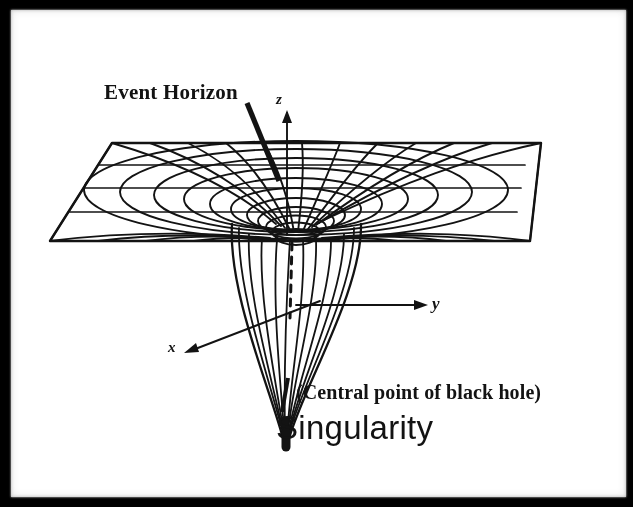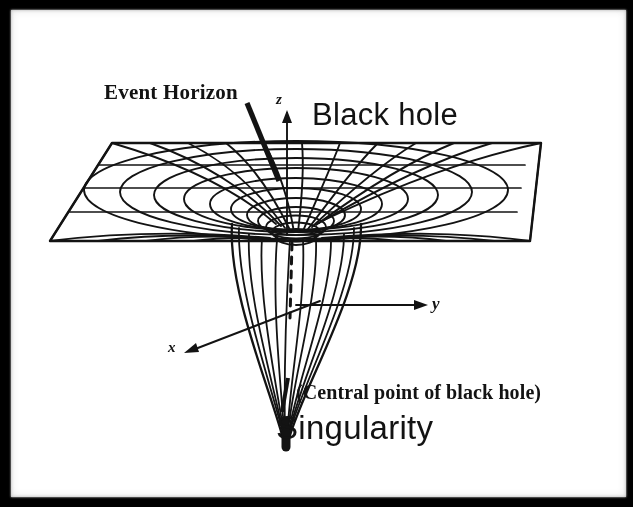--- a/index.html
+++ b/index.html
@@ -191,21 +191,20 @@
       </g>
 
       <g>
         <path d="M 288 378 L 282 412" stroke="#131313" stroke-width="4" stroke-linecap="butt"></path>
       </g>
     </g>
   </svg>
 
   <div class="lbl serif-bold" id="lbl-event-horizon">Event Horizon</div>
 
-  <div class="lbl sans" id="lbl-black-hole">Black hole</div>
 
   <div id="central-clip">
     <div class="lbl serif-bold" id="lbl-central-point">(Central point of black hole)</div>
   </div>
 
   <div class="lbl sans" id="lbl-singularity">Singularity</div>
 
   <div class="lbl axis-italic" id="lbl-axis-z">z</div>
 
   <div class="lbl axis-italic" id="lbl-axis-y">y</div>

